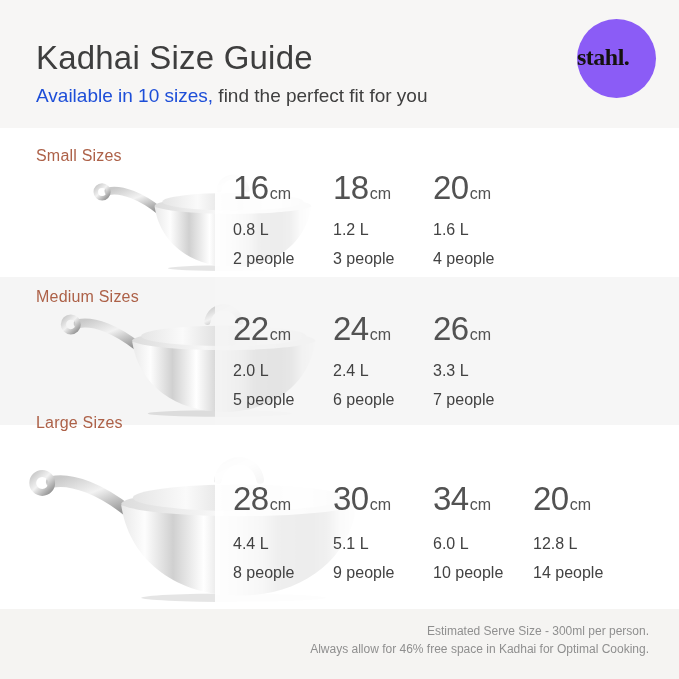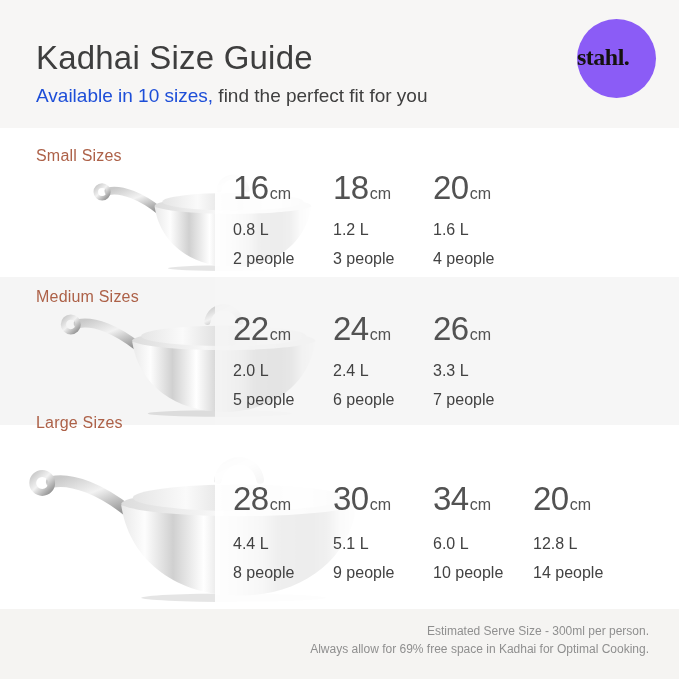--- a/index.html
+++ b/index.html
@@ -209,16 +209,16 @@
     </div>
     <div class="col">
       <div class="size-line"><span class="size-num">20</span><span class="size-unit">cm</span></div>
       <div class="cap">12.8 L</div>
       <div class="serves">14 people</div>
     </div>
   </div>
 
   <div class="footer-note">
     <div>Estimated Serve Size - 300ml per person.</div>
-    <div>Always allow for 69% free space in Kadhai for Optimal Cooking.</div>
+    <div>Always allow for 46% free space in Kadhai for Optimal Cooking.</div>
   </div>
 
 </div>
 
 </body></html>

